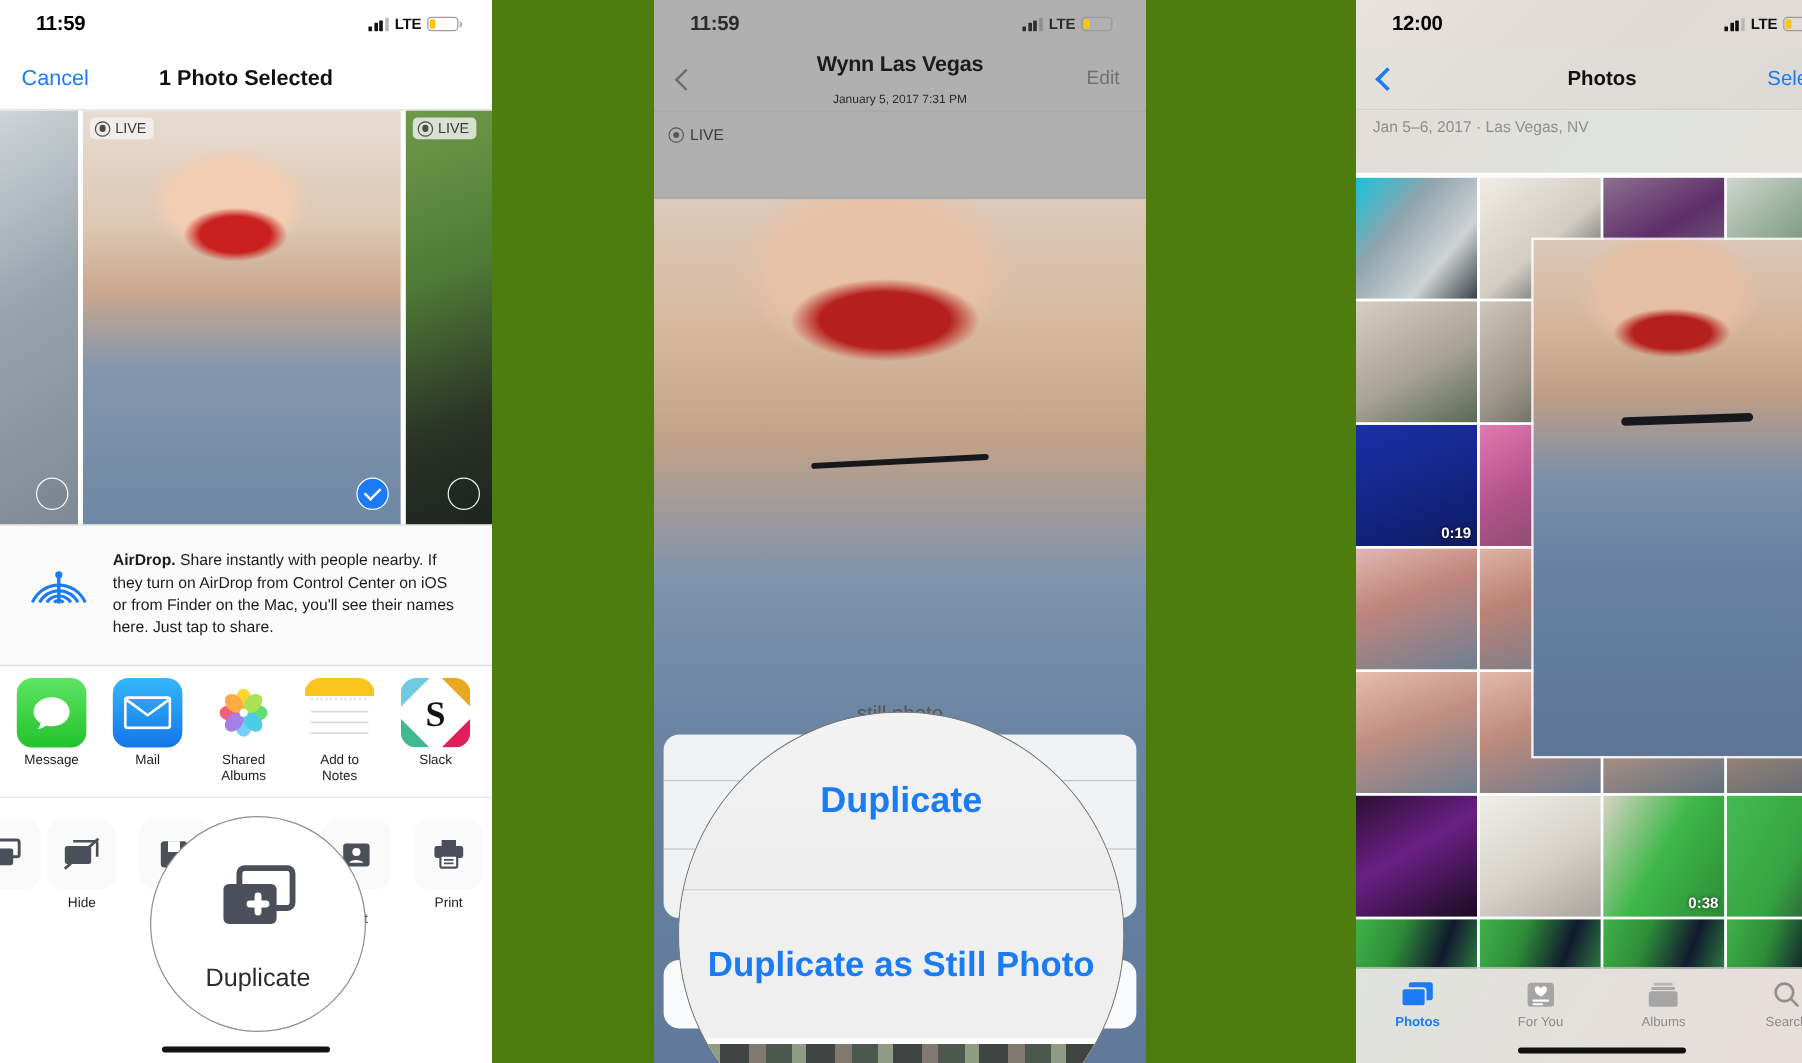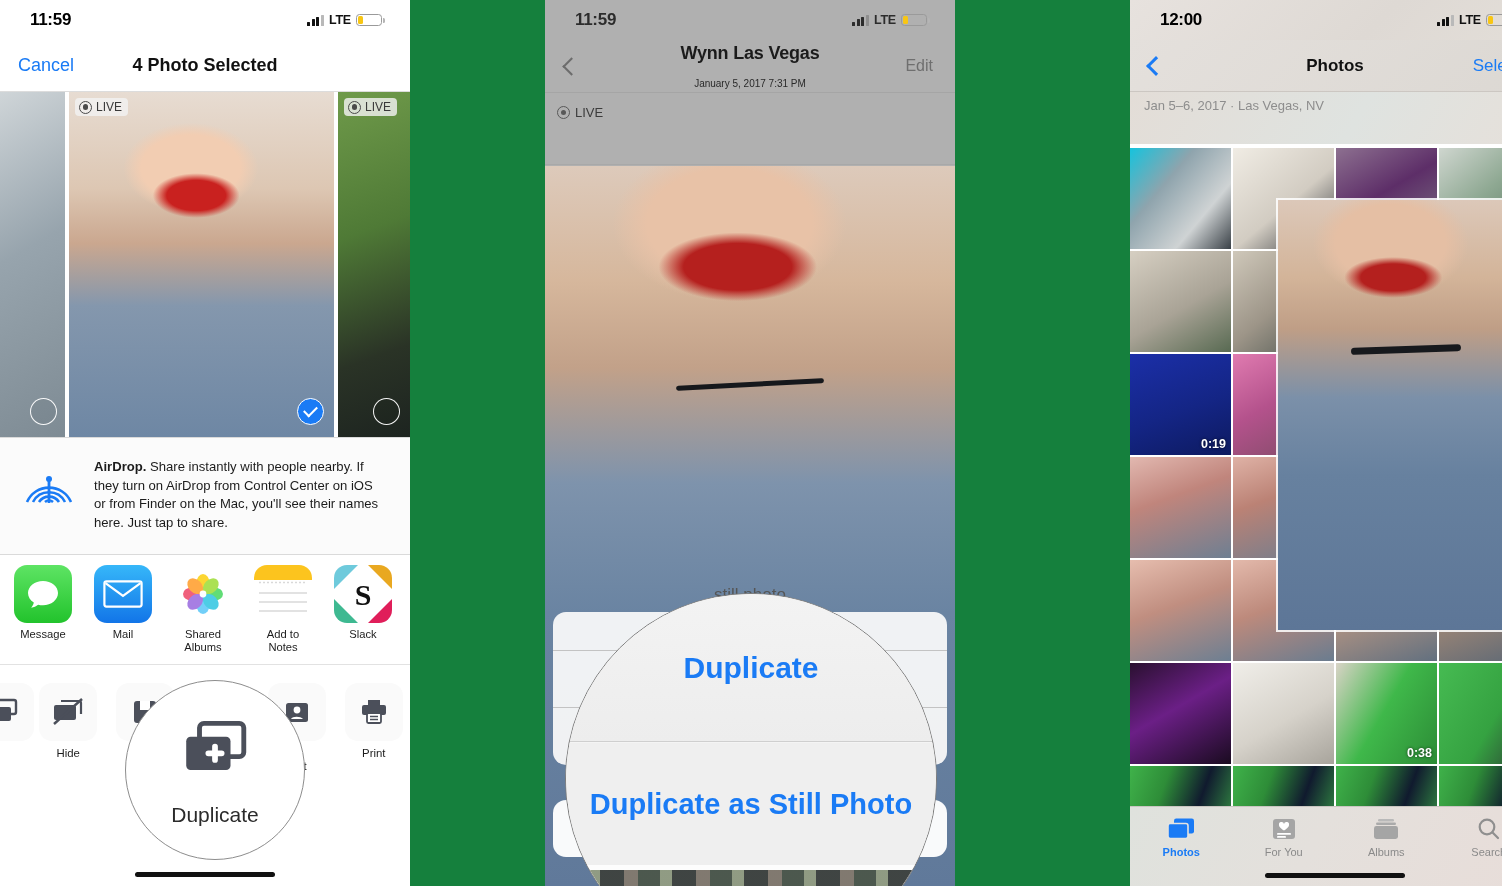--- a/index.html
+++ b/index.html
@@ -3,21 +3,21 @@
 <meta charset="utf-8">
 <title>iOS Photos Duplicate Live Photo</title>
 <style>
   * { box-sizing: border-box; margin: 0; padding: 0; }
   html, body {
     width: 1502px; height: 886px;
     background: #ffffff;
     font-family: "Liberation Sans", sans-serif;
     overflow: hidden;
   }
-  .stage { position: relative; width: 1434px; height: 886px; background: #15803d; }
+  .stage { position: relative; width: 1434px; height: 886px; background: #4d7c0f; }
 
   
   .panel { position: absolute; top: 0; height: 886px; overflow: hidden; background: #fff; }
   #panel-left   { left: 0px;    width: 410px; }
   #panel-mid    { left: 545px;  width: 410px; }
   #panel-right  { left: 1092px; width: 410px; margin-left: 38px; }
 
   
   .statusbar {
     position: relative; height: 40px;
@@ -310,21 +310,21 @@
           </div>
         <div class="lte">LTE</div>
         <div class="batt">
             <span></span>
           </div>
       </div>
     </div>
 
     <div class="nav-share">
       <div class="nav-cancel">Cancel</div>
-      <div class="nav-share-title">4 Photo Selected</div>
+      <div class="nav-share-title">1 Photo Selected</div>
     </div>
 
     <div class="carousel">
       <div class="cell cell-a">
         <div class="ph" style="background:linear-gradient(150deg,#cfd5d8 0%,#97a4ad 45%,#7e8b94 100%);"></div>
         <div class="sel-mark off edge"></div>
       </div>
       <div class="cell cell-b">
         <div class="ph" style="background:
                radial-gradient(ellipse 70px 36px at 48% 30%, #c9211f 0 42%, rgba(201,33,31,0) 62%),

